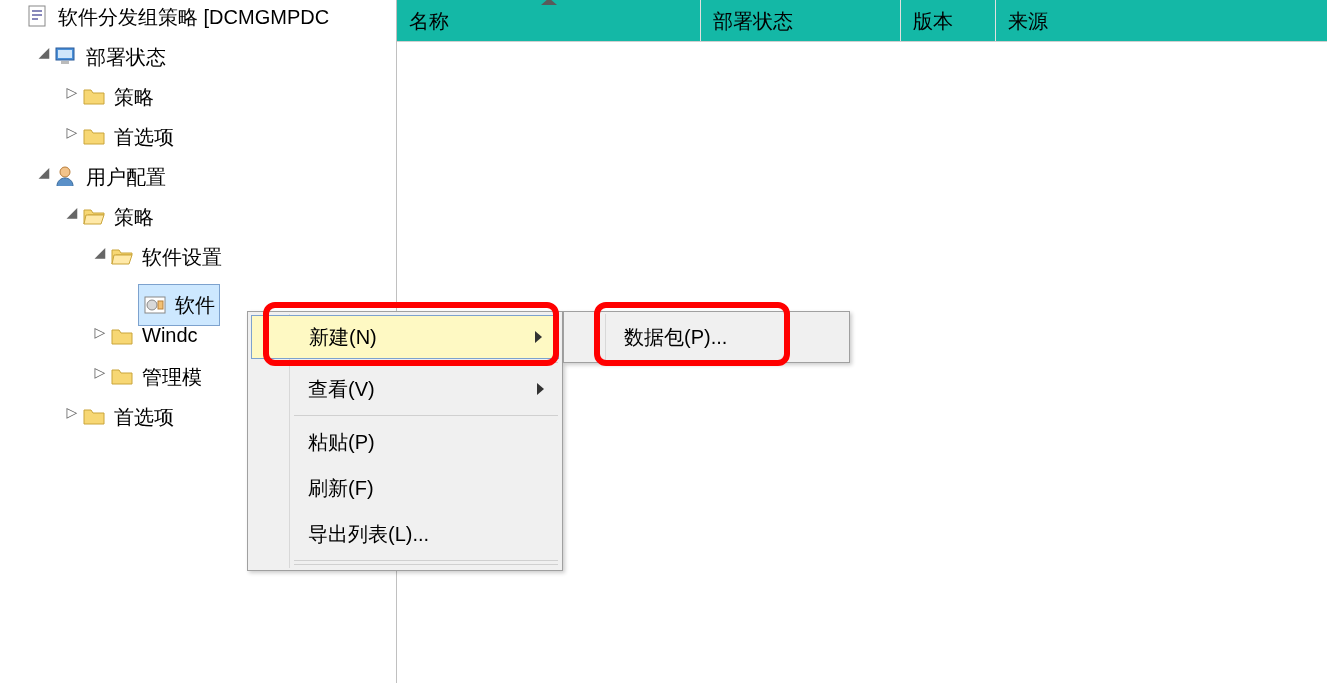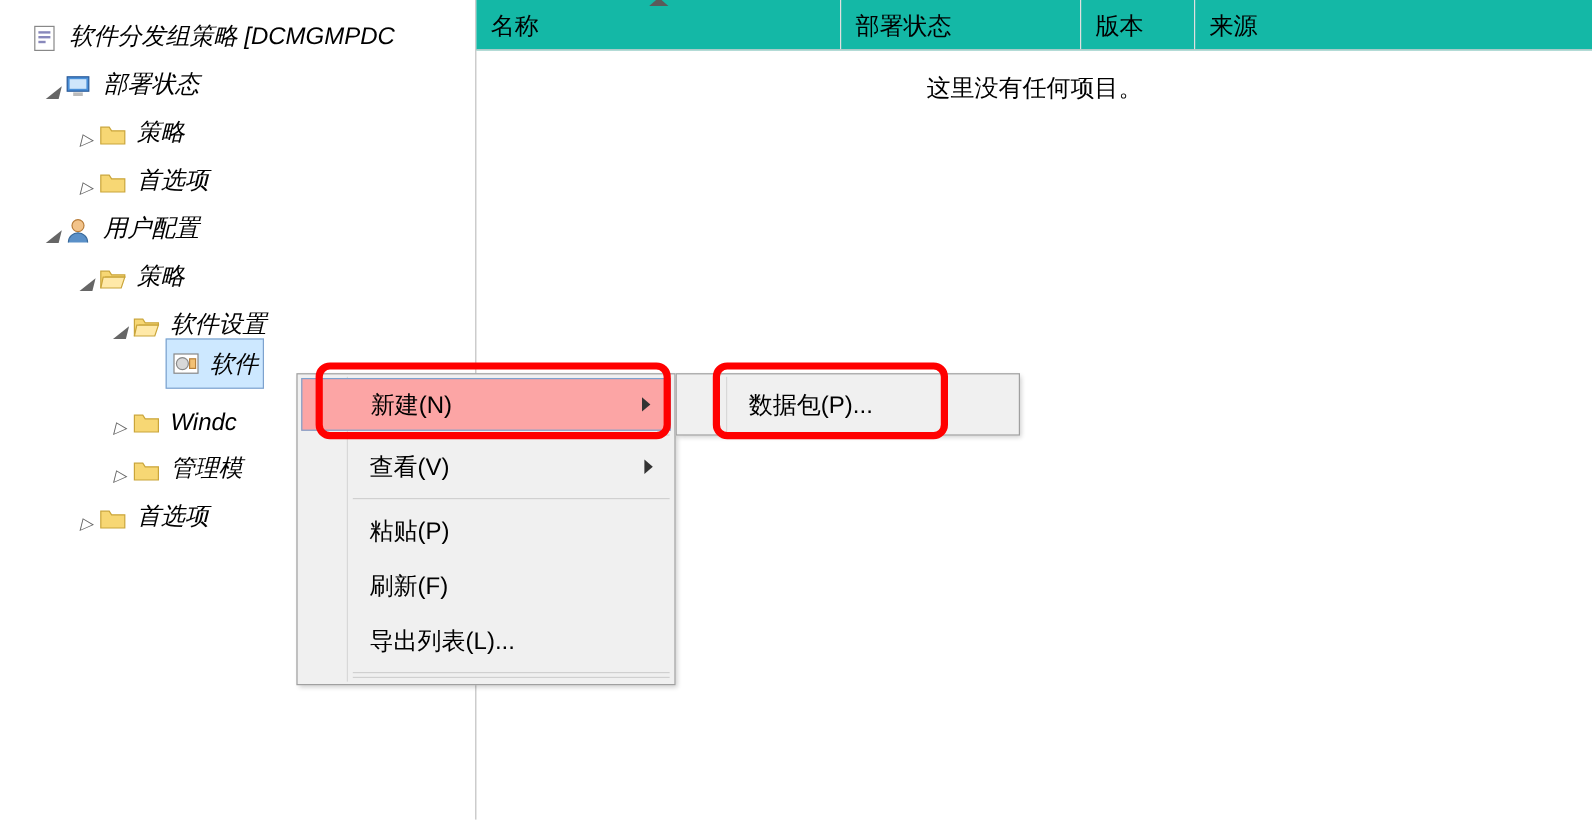--- a/index.html
+++ b/index.html
@@ -17,24 +17,23 @@
 .tree-pane {
   width: 397px;
   border-right: 1px solid #c0c0c0;
   padding-top: 4px;
   overflow: hidden;
   white-space: nowrap;
   position: relative;
 }
 .tree-row {
   display: flex;
-  align-items: flex-end;
+  align-items: flex-start;
   height: 40px;
   padding-left: 6px;
-  font-style: italic;
 }
 .toggle {
   width: 20px;
   text-align: center;
   color: #666;
   font-size: 14px;
   cursor: pointer;
   flex: 0 0 20px;
 }
 .toggle.empty { visibility: hidden; }
@@ -127,21 +126,21 @@
 .ctx-item {
   position: relative;
   height: 46px;
   display: flex;
   align-items: center;
   padding-left: 58px;
   font-size: 20px;
   cursor: pointer;
 }
 .ctx-item.hover {
-  background: #fca5a5;
+  background: #fef9c3;
   border: 1px solid #7da2ce;
   height: 44px;
   margin: 1px;
   padding-left: 57px;
 }
 .ctx-sep {
   height: 1px;
   background: #d0d0d0;
   margin: 3px 2px 3px 44px;
 }
@@ -311,21 +310,20 @@
       <div class="col deploy">
         <span>部署状态</span>
       </div>
       <div class="col version">
         <span>版本</span>
       </div>
       <div class="col source">
         <span>来源</span>
       </div>
     </div>
-    <div class="empty-msg">这里没有任何项目。</div>
   </div>
 </div>
 
 <div class="ctx-menu main">
   <div class="gutter"></div>
   <div class="ctx-item hover">
     <span>新建(N)</span>
     <span class="sub-arrow"></span>
   </div>
   <div class="ctx-sep"></div>

